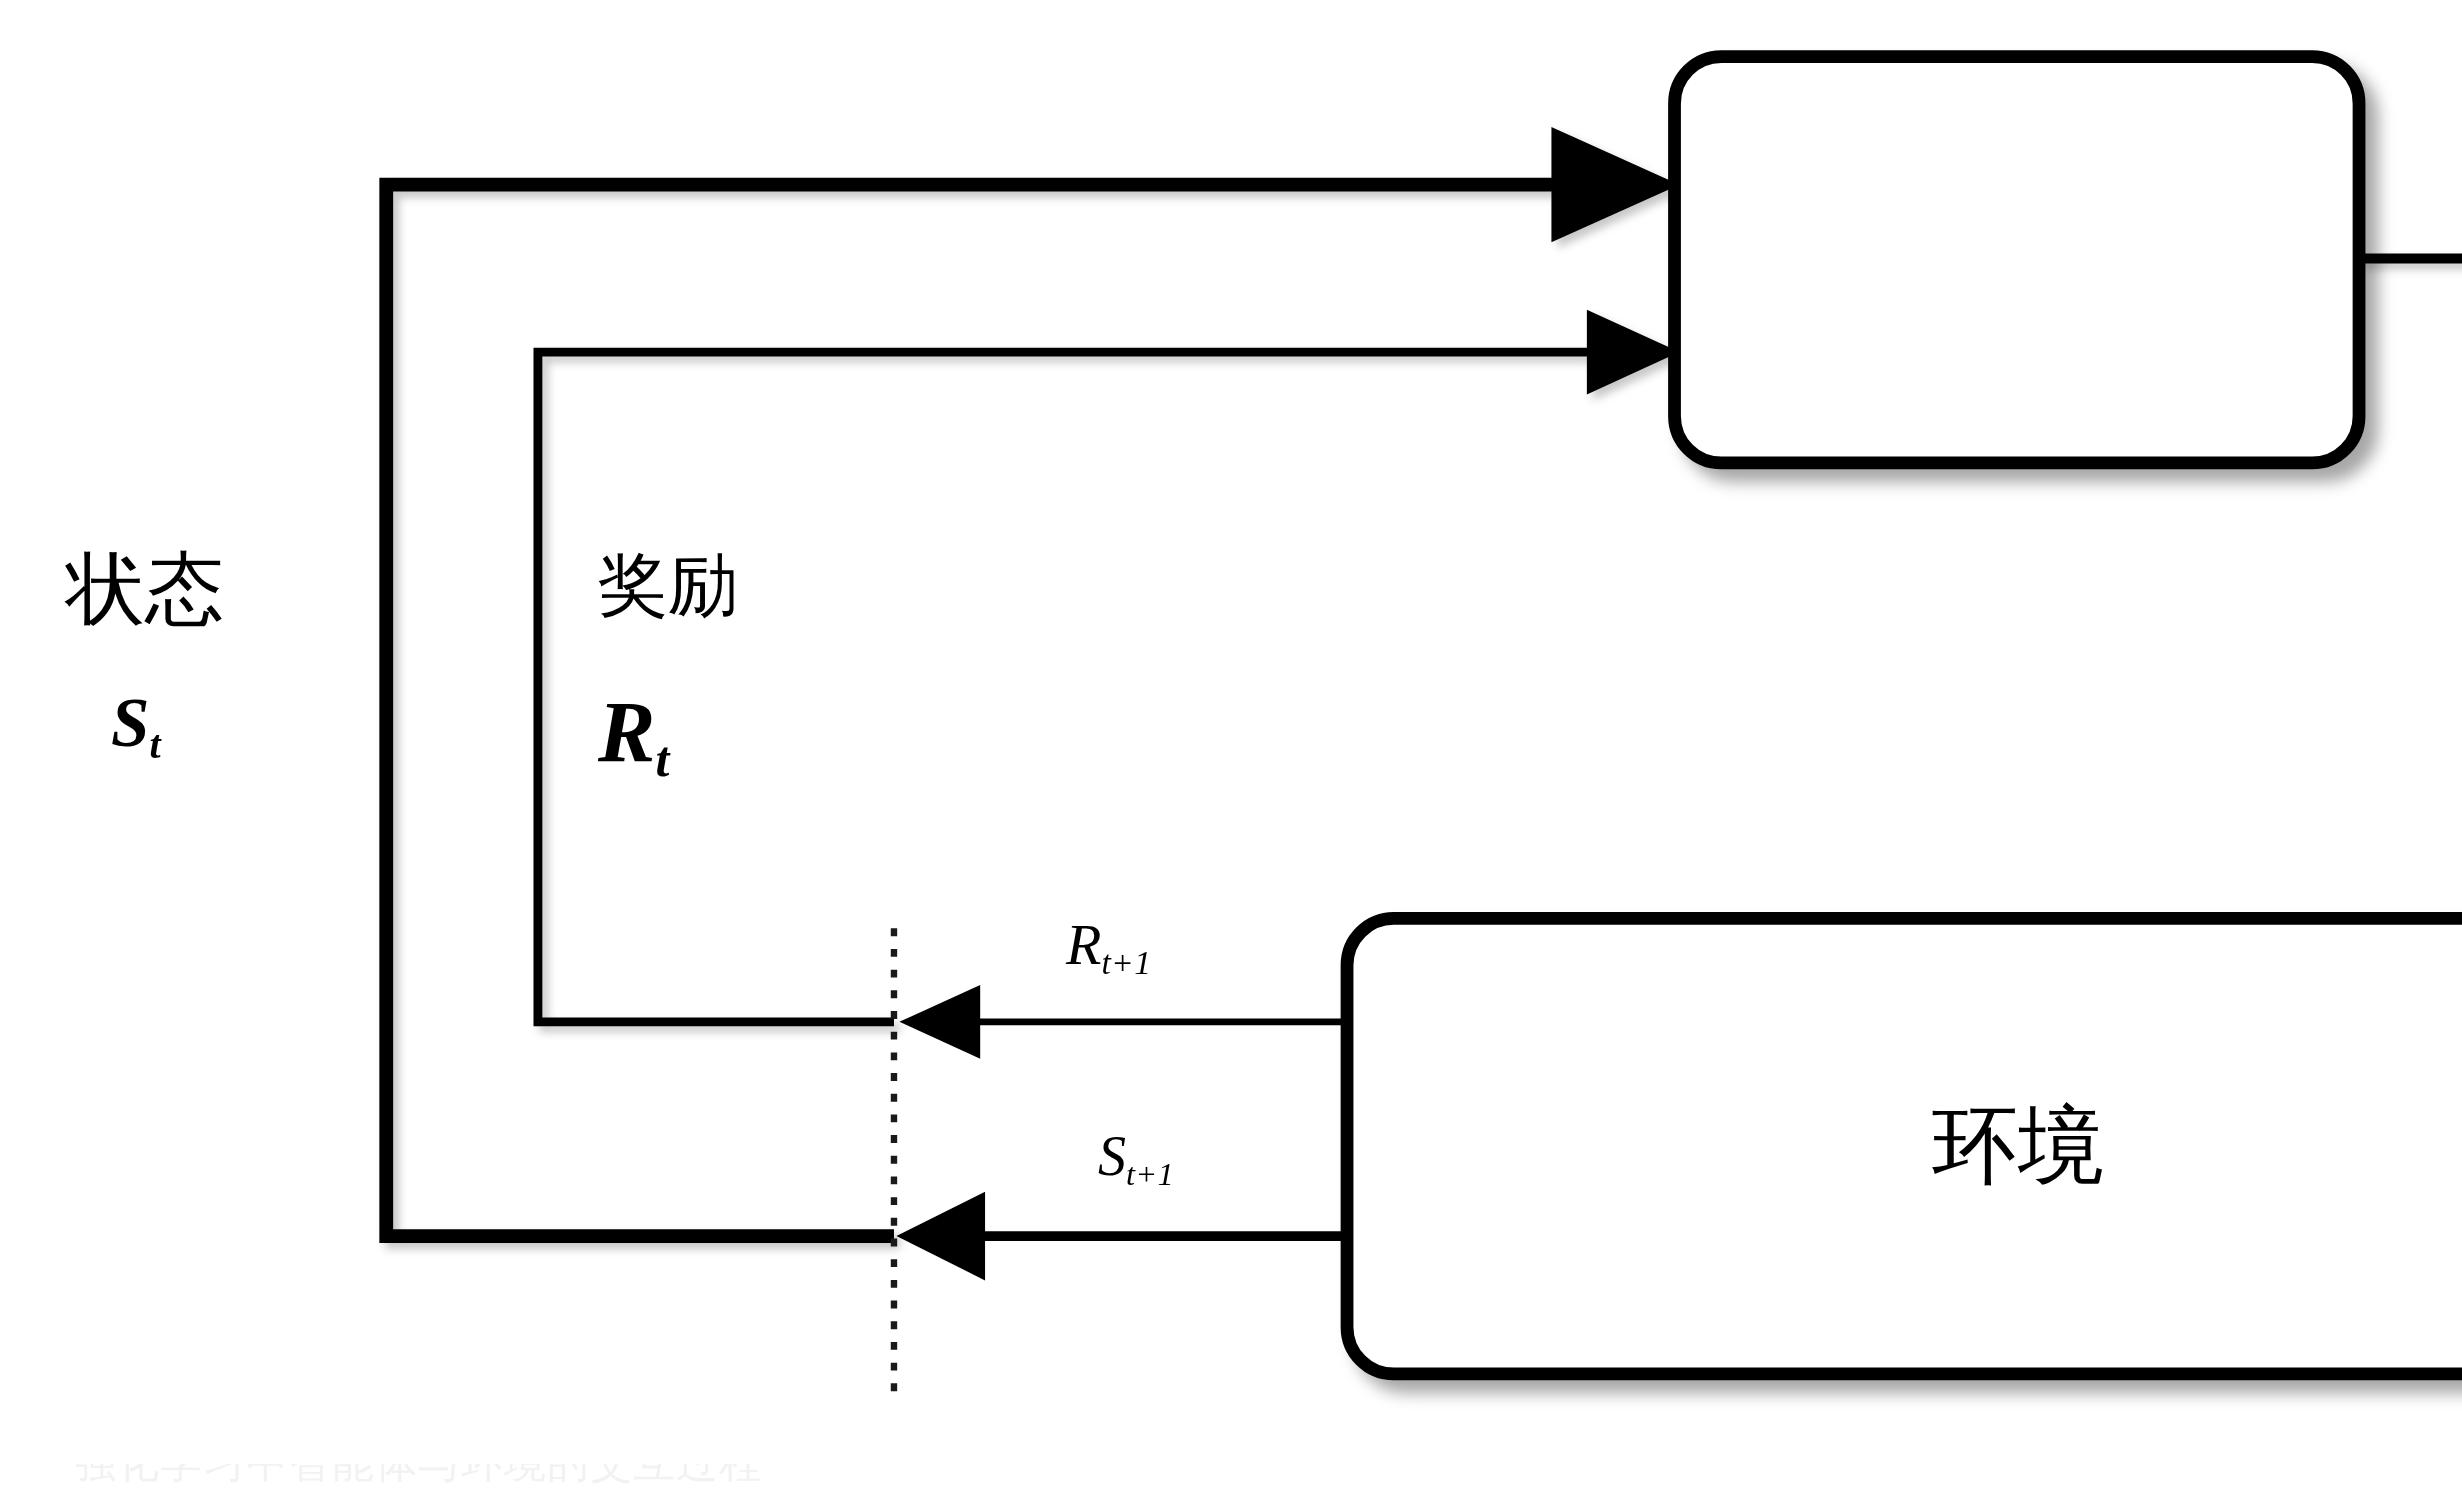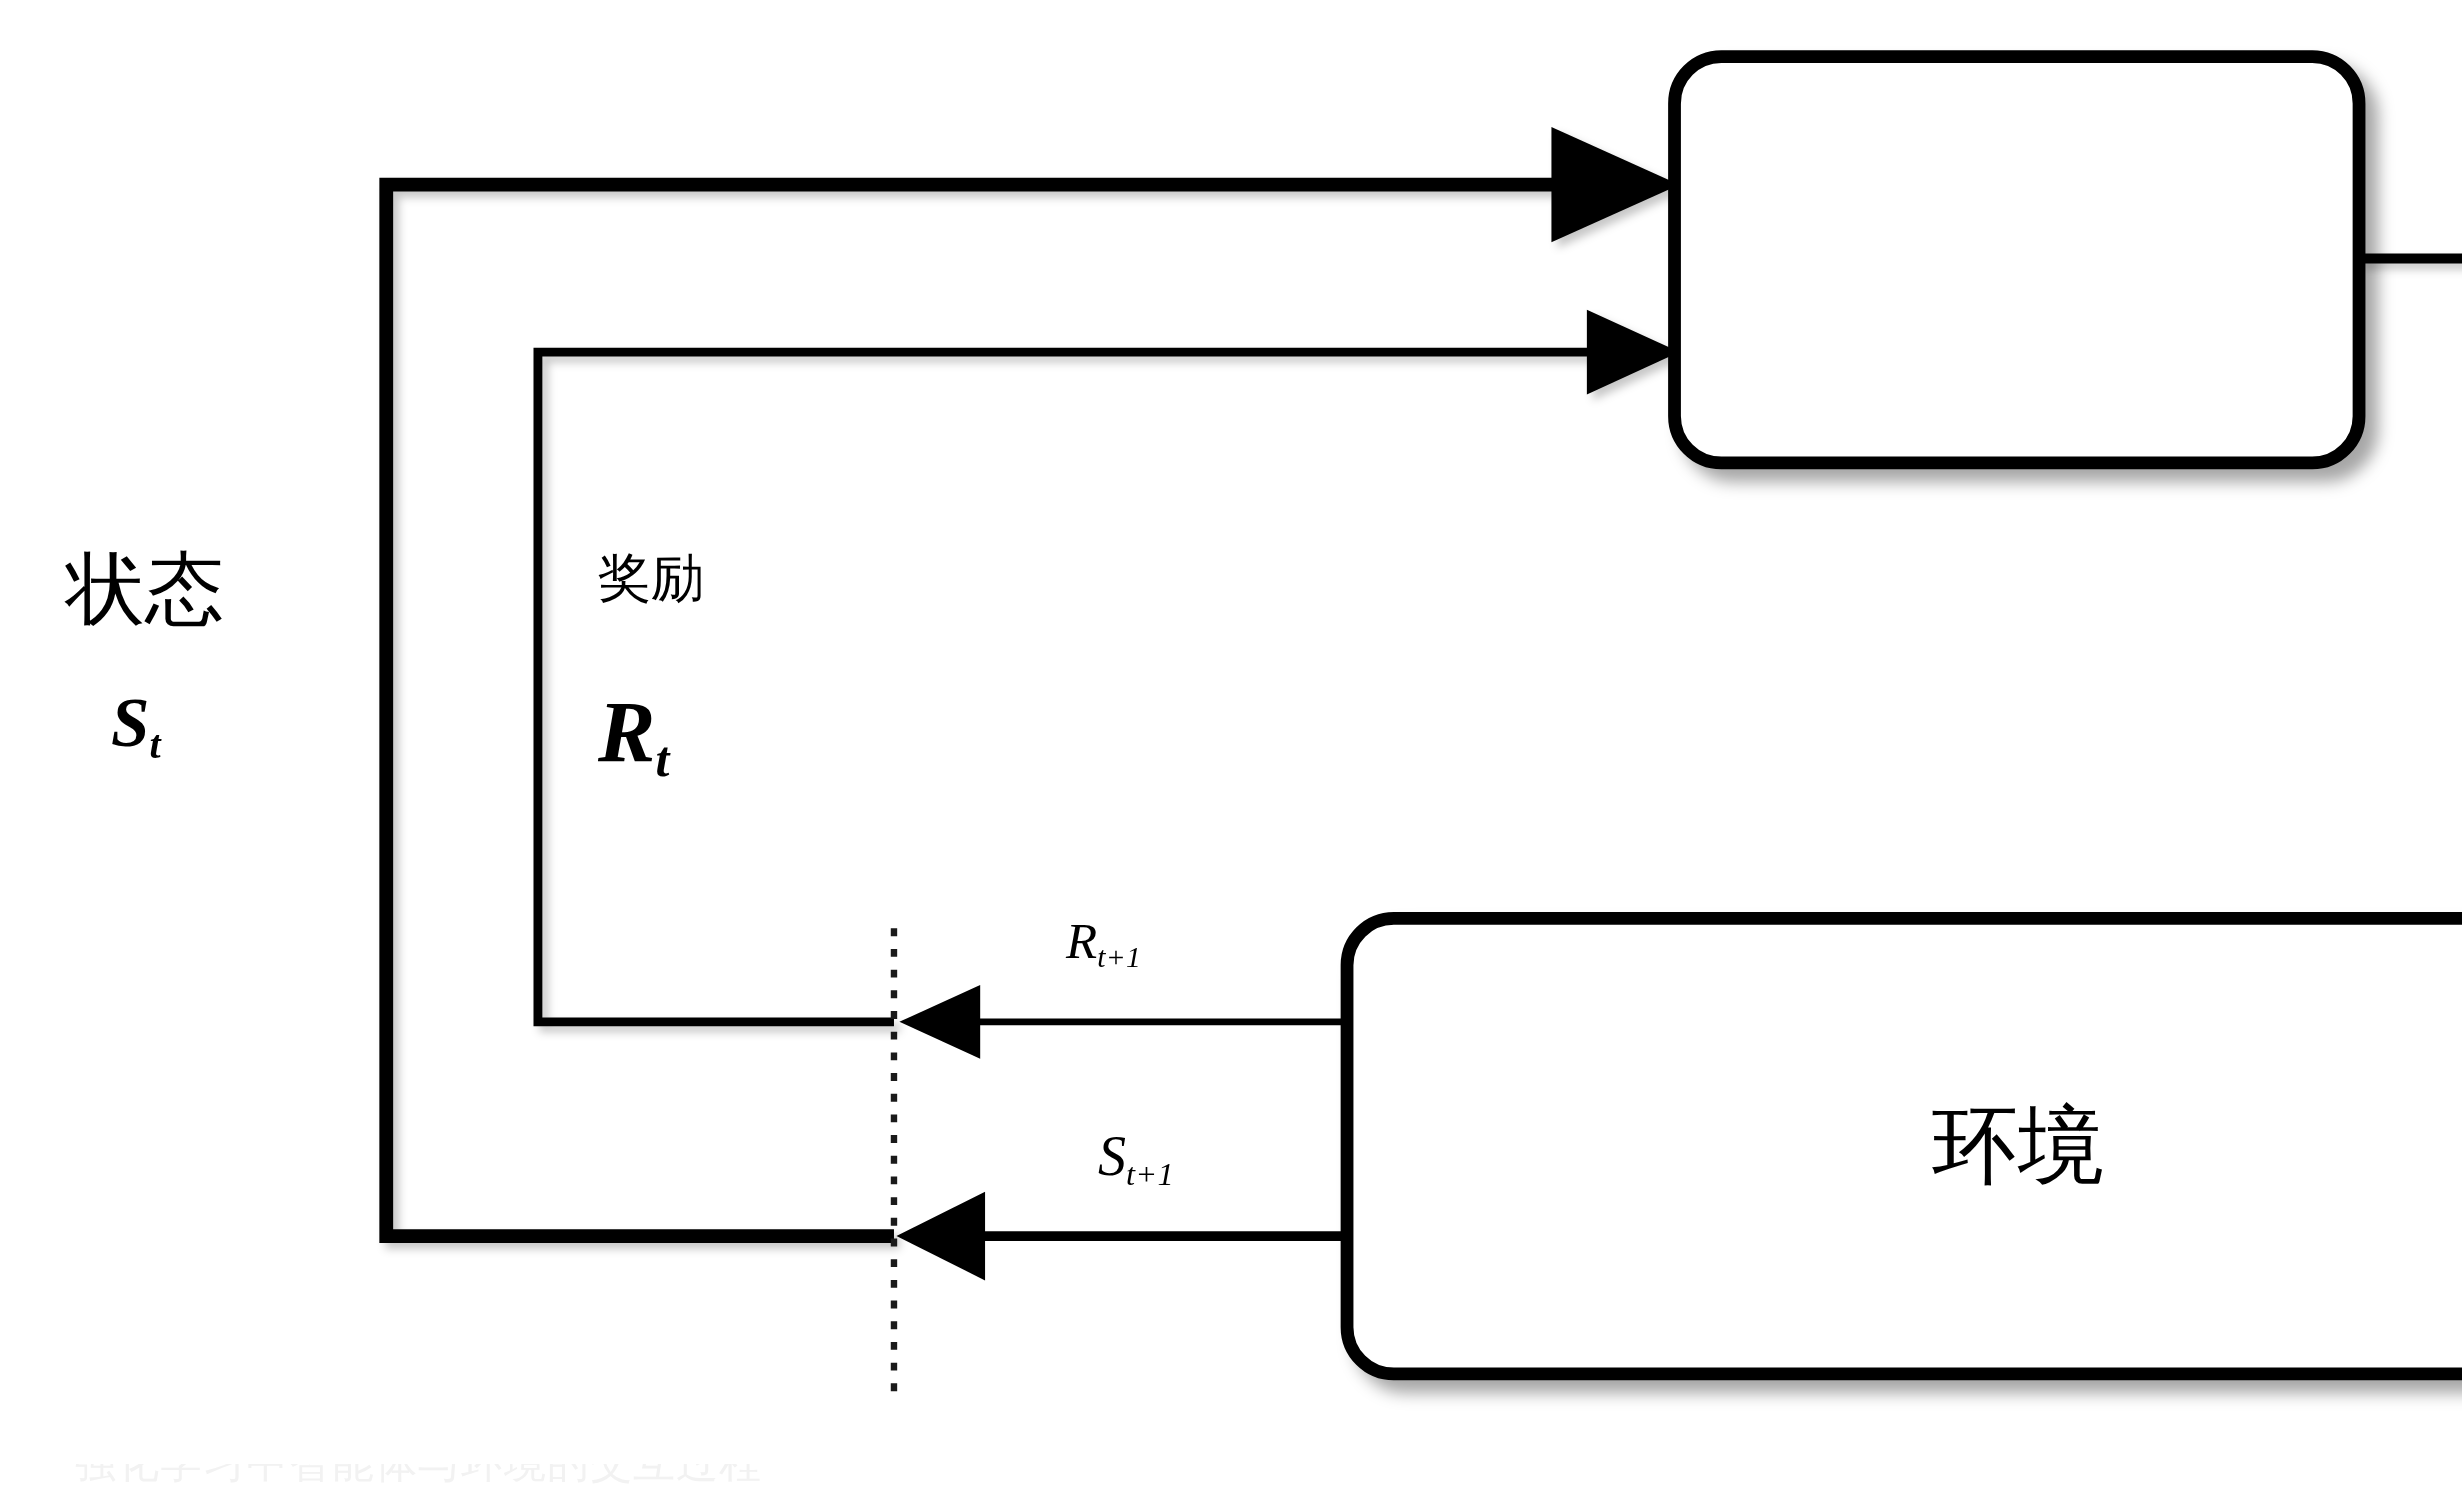--- a/index.html
+++ b/index.html
@@ -132,24 +132,24 @@
 
     <rect x="2735" y="1865" width="2725" height="925" rx="95" ry="95" fill="#ffffff" stroke="#000000" stroke-width="26" filter="url(#boxshadow)"></rect>
   </svg>
 
 
   <div class="box-text cjk" style="left:1347px; top:918px; width:1342px; height:456px; font-size:86px;">环境</div>
 
   <div class="lbl cjk" style="left:66px; top:556px; font-size:79px;">状态</div>
   <div class="lbl math" style="left:111px; top:689px; font-size:69px;"><span>S</span><span class="sub">t</span></div>
 
-  <div class="lbl cjk" style="left:598px; top:556px; font-size:53px;">奖励</div>
+  <div class="lbl cjk" style="left:598px; top:556px; font-size:70px;">奖励</div>
   <div class="lbl math" style="left:598px; top:689px; font-size:86px;text-align:right;"><span>R</span><span class="sub">t</span></div>
 
-  <div class="lbl math-light" style="left:1066px; top:916px; font-size:51px;"><span>R</span><span class="sub">t+1</span></div>
+  <div class="lbl math-light" style="left:1066px; top:916px; font-size:58px;"><span>R</span><span class="sub">t+1</span></div>
 
   <div class="lbl math-light" style="left:1098px; top:1128px; font-size:56px;"><span>S</span><span class="sub">t+1</span></div>
 
   <div id="caption-strip">
     <span class="captxt">强化学习中智能体与环境的交互过程</span>
   </div>
 
 </div>
 
 

